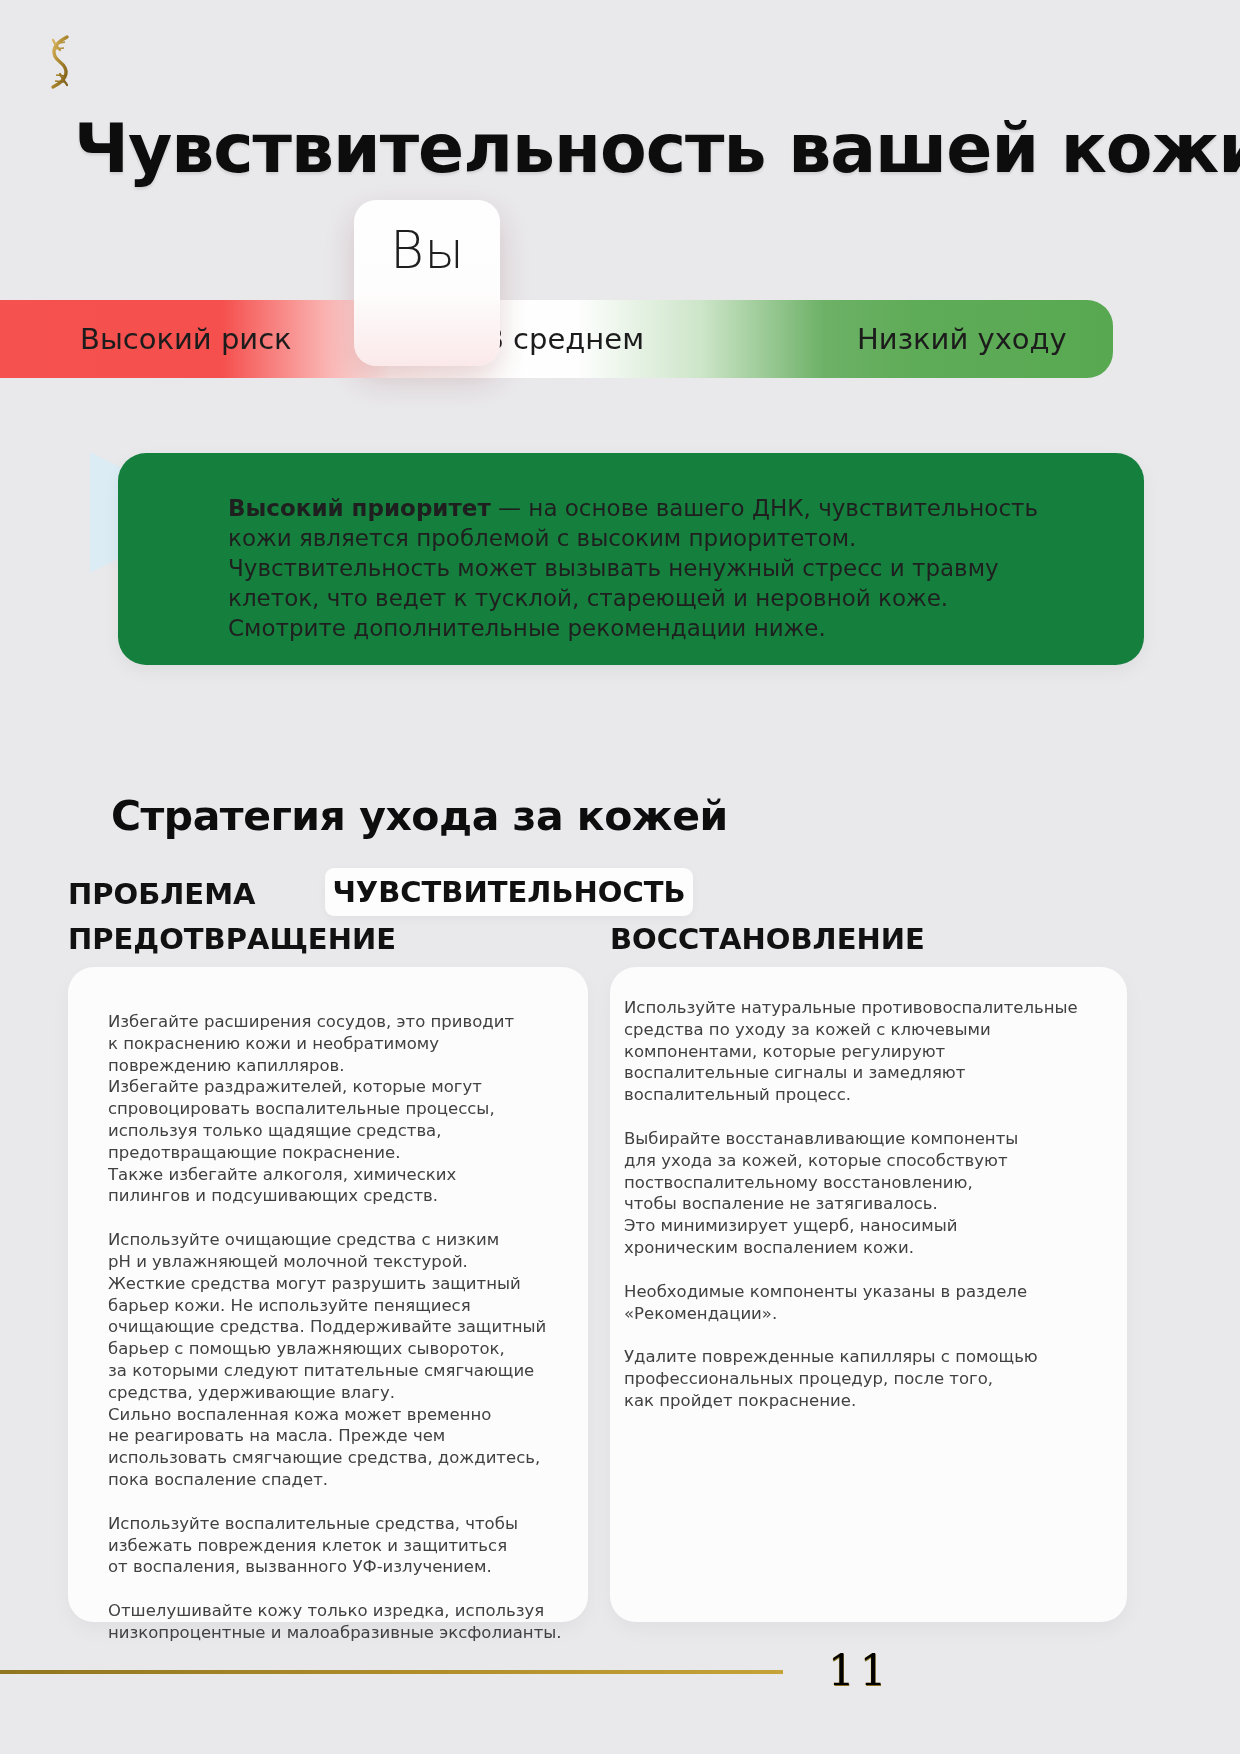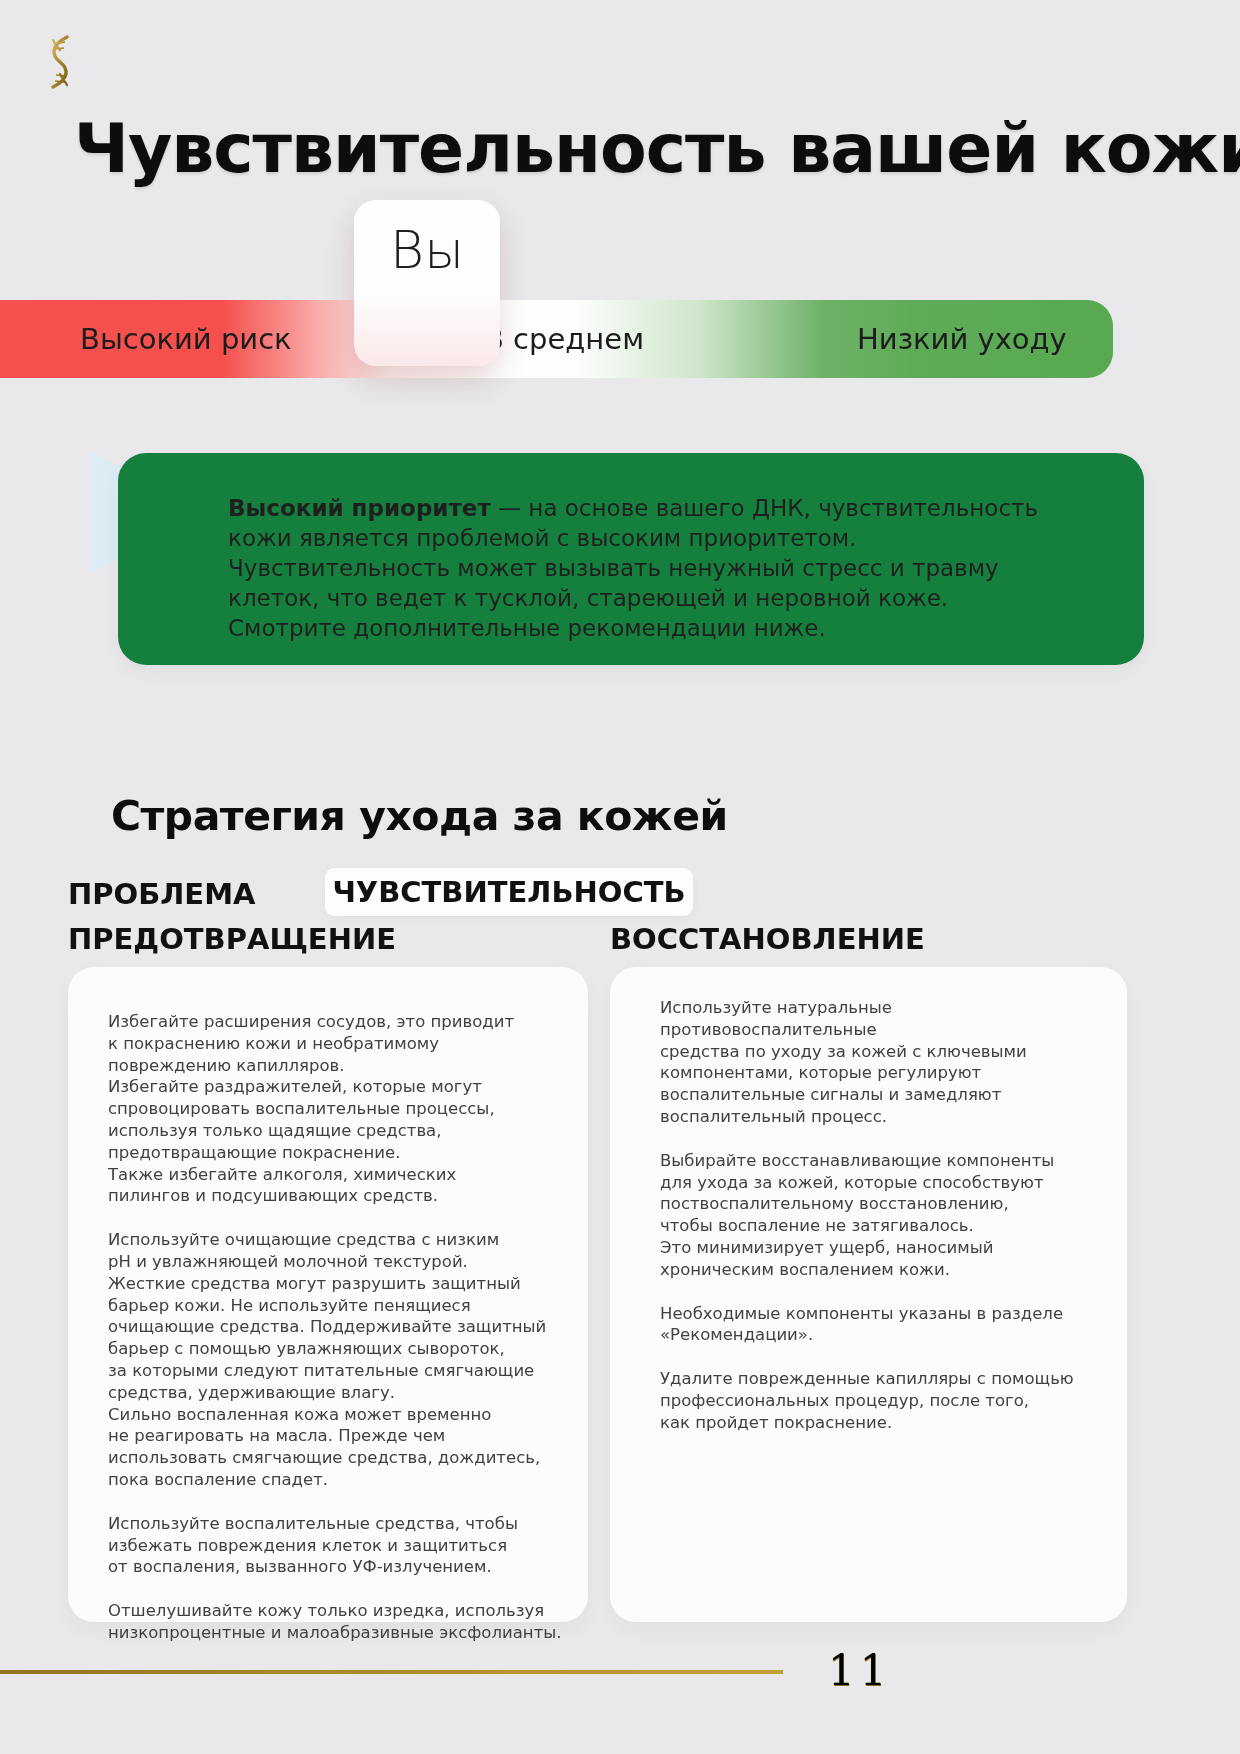--- a/index.html
+++ b/index.html
@@ -39,21 +39,21 @@
   .problem-label{position:absolute;left:68px;top:870px;height:48px;display:flex;align-items:center;font-size:29px;font-weight:800;color:#111;}
   .problem-pill{position:absolute;left:325px;top:868px;width:368px;height:48px;border-radius:9px;background:#fdfdfe;
     display:flex;align-items:center;justify-content:center;font-size:29px;font-weight:800;color:#111;box-shadow:0 3px 10px rgba(0,0,0,0.04);}
   .col-header{position:absolute;top:922px;font-size:29px;font-weight:800;color:#111;white-space:nowrap;}
   .col-header.left{left:68px;}
   .col-header.right{left:610px;}
 
   
   .content-card{position:absolute;top:967px;height:655px;border-radius:26px;background:#fcfcfd;box-shadow:0 8px 20px rgba(0,0,0,0.04);box-sizing:border-box;}
   .content-card.prevention{left:68px;width:520px;padding:44px 18px 0 40px;}
-  .content-card.restoration{left:610px;width:517px;padding:30px 18px 0 50px;}
+  .content-card.restoration{left:610px;width:517px;padding:30px 18px 0 14px;}
   .content-card p{margin:0 0 22px 0;font-size:16.5px;line-height:21.8px;color:#414141;white-space:pre-line;}
 
   
   .gold-line{position:absolute;left:0;top:1670px;width:783px;height:4px;background:linear-gradient(90deg,#91761f,#b3902c 60%,#c5a338);}
   .page-number{position:absolute;left:828px;top:1646px;font-family:"DejaVu Serif","Liberation Serif",serif;font-size:42px;letter-spacing:5px;color:#000000;text-shadow:0.5px 0.5px 0 #8a6d1f, -0.5px -0.5px 0 #e6d492;}
 </style>
 </head>
 <body>
 
 <div id="page">

